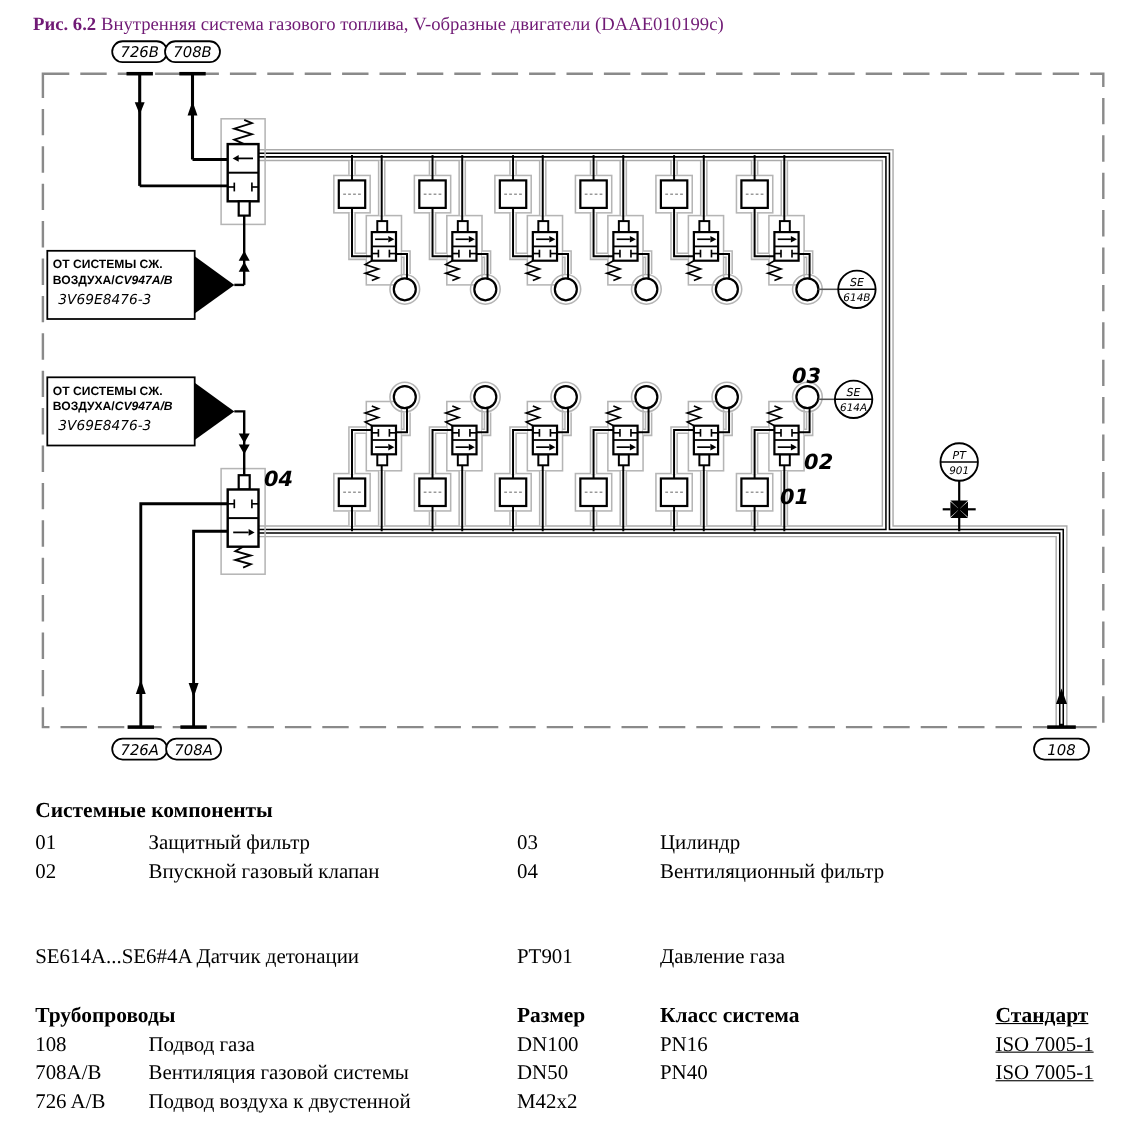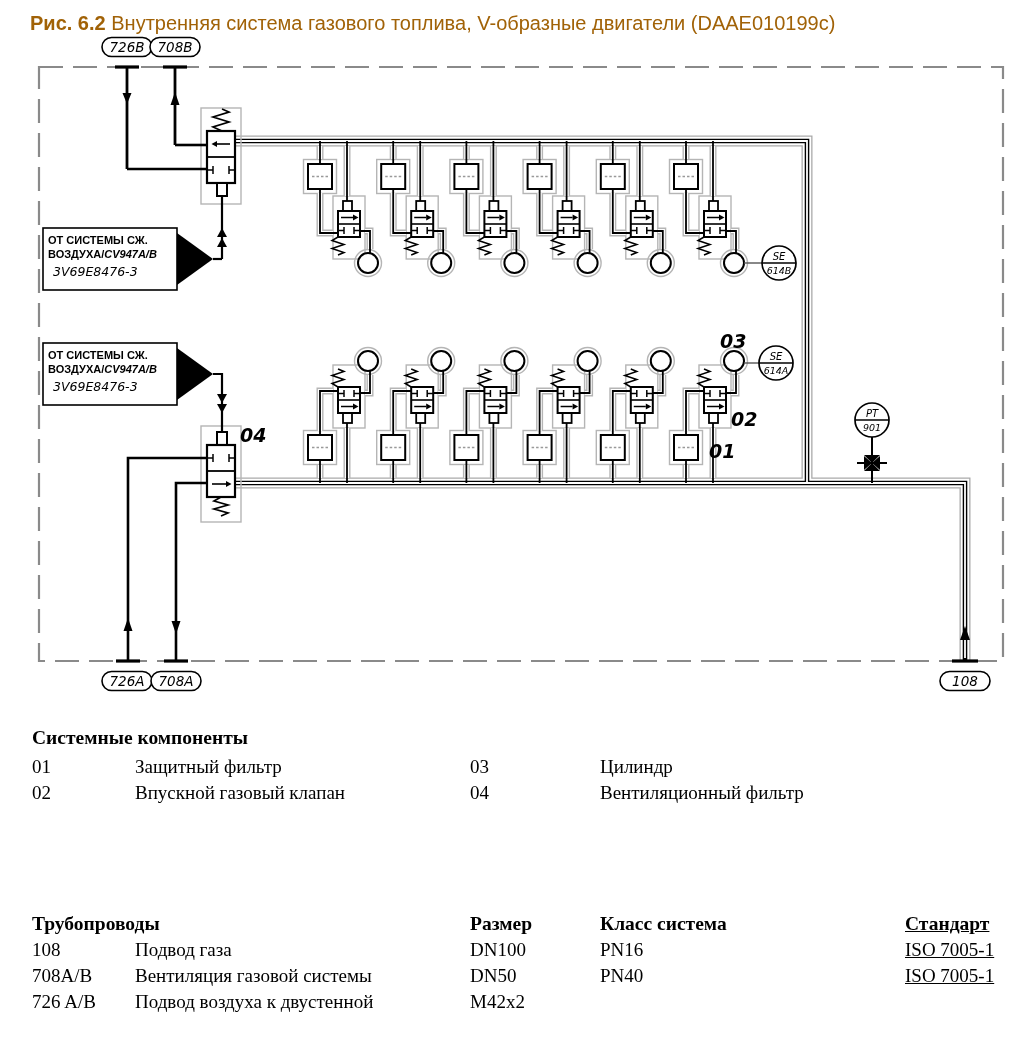--- a/index.html
+++ b/index.html
@@ -1,18 +1,18 @@
 <!DOCTYPE html>
 <html><head>
 <meta charset="utf-8">
 <style>
   html,body{margin:0;padding:0;background:#fff;}
   #page{position:relative;width:1030px;height:1044px;background:#fff;overflow:hidden;
         font-family:"Liberation Sans",sans-serif;color:#000;}
-  #title{position:absolute;left:30px;top:12px;font-size:20px;color:#a16207;}
+  #title{position:absolute;left:30px;top:12px;font-size:17px;color:#701a75;font-family:Liberation Serif, serif;}
   #title b{font-weight:bold;}
   #schematic{position:absolute;left:0;top:0;}
   .legend-row{position:absolute;left:0;width:1030px;height:26px;
       font-family:"Liberation Serif",serif;font-size:19px;}
   .legend-head{font-weight:bold;font-size:19.5px;}
   .c1{position:absolute;left:32px;}
   .c2{position:absolute;left:135px;}
   .c3{position:absolute;left:470px;}
   .c4{position:absolute;left:600px;}
   .c5{position:absolute;left:905px;text-decoration:underline;}
@@ -237,20 +237,25 @@
     <span class="c3">03</span>
     <span class="c4">Цилиндр</span>
   </div>
   <div class="legend-row" style="top:782px">
     <span class="c1">02</span>
     <span class="c2">Впускной газовый клапан</span>
     <span class="c3">04</span>
     <span class="c4">Вентиляционный фильтр</span>
   </div>
 
+  <div class="legend-row" style="top:859px">
+    <span class="c1">SE614A...SE6#4A Датчик детонации</span>
+    <span class="c3">PT901</span>
+    <span class="c4">Давление газа</span>
+  </div>
 
   <div class="legend-row legend-head" style="top:913px">
     <span class="c1">Трубопроводы</span>
     <span class="c3">Размер</span>
     <span class="c4">Класс система</span>
     <span class="c5">Стандарт</span>
   </div>
   <div class="legend-row" style="top:939px">
     <span class="c1">108</span>
     <span class="c2">Подвод газа</span>

